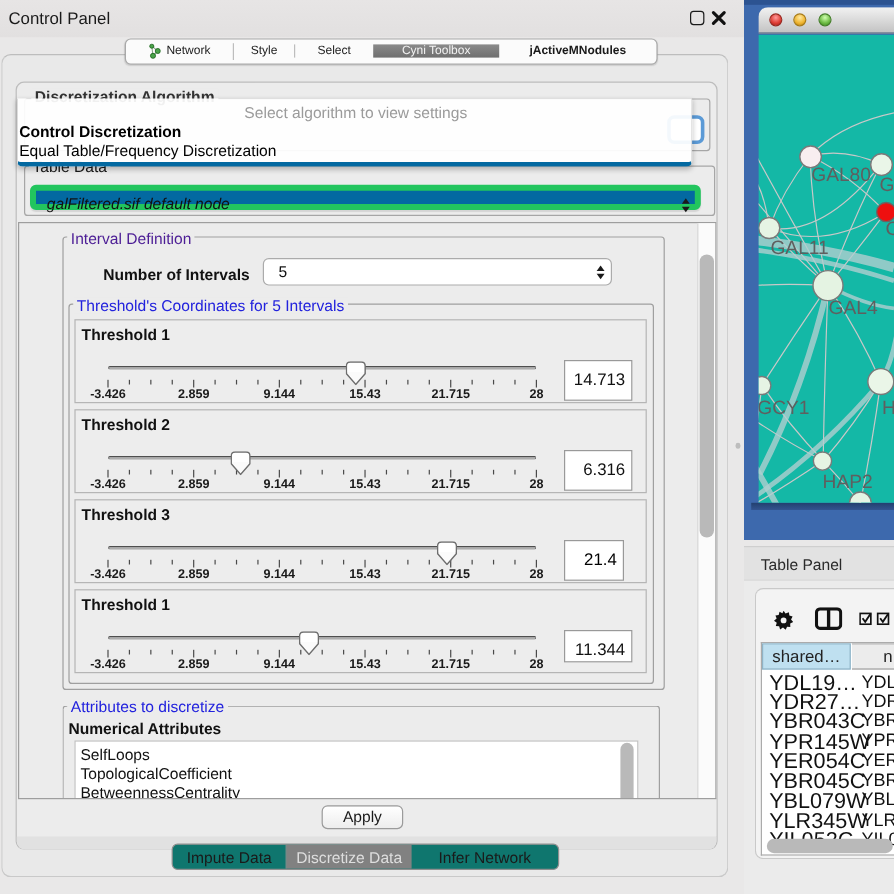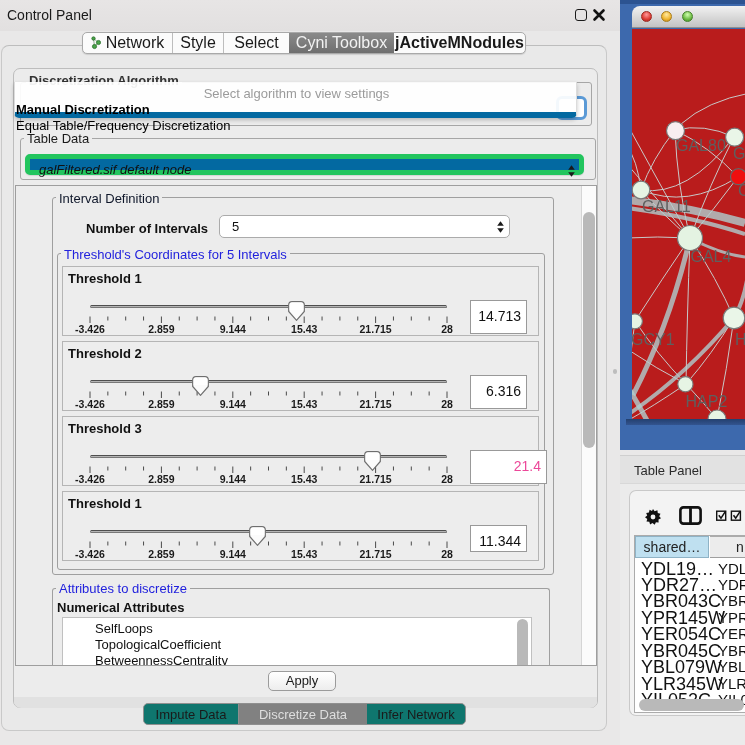--- a/index.html
+++ b/index.html
@@ -15,21 +15,21 @@
 <div class="abs" style="left:0;top:0;width:620px;height:31px;background:linear-gradient(#e7e5e5,#e2e0e0);">
   <div class="abs" style="left:7px;top:6.5px;font-size:14px;color:#1a1a1a;">Control Panel</div>
   <div class="abs" style="left:575px;top:9px;width:12px;height:12px;border:1.5px solid #1a1a1a;border-radius:3px;"></div>
   <svg class="abs" style="left:592px;top:8px;" width="14" height="14" viewBox="0 0 14 14">
     <path d="M2.5 2.5 L11.5 11.5 M11.5 2.5 L2.5 11.5" stroke="#111" stroke-width="2.6" stroke-linecap="round"></path>
   </svg>
 </div>
 
 <div class="abs" style="left:1px;top:45px;width:606px;height:686px;background:#e9e9e9;border:1px solid #c9c9c9;border-top-color:#bdbdbd;border-radius:8px;"></div>
 
-<div class="abs" style="left:82px;top:32px;width:444px;height:21.5px;background:#fbfbfb;border:1px solid #a9a9a9;border-radius:5px;overflow:hidden;display:flex;font-size:16px;color:#1a1a1a;box-shadow:0 1px 1px rgba(0,0,0,0.12);">
+<div class="abs" style="left:104px;top:32px;width:444px;height:21.5px;background:#fbfbfb;border:1px solid #a9a9a9;border-radius:5px;overflow:hidden;display:flex;font-size:10px;color:#1a1a1a;box-shadow:0 1px 1px rgba(0,0,0,0.12);align-items:center;">
   <div style="width:90px;display:flex;align-items:center;justify-content:center;border-right:1px solid #bdbdbd;">
     <svg width="10" height="14" viewBox="0 0 10 14" style="margin-right:5px;">
       <path d="M2.5 2.5 L3.5 10.5 M3.5 10.5 L7.5 6.5 M2.5 2.5 L7.5 6.5" stroke="#8aa58a" stroke-width="0.9" fill="none"></path>
       <circle cx="2.5" cy="2.5" r="1.7" fill="#4aa34a" stroke="#1c641c" stroke-width="0.7"></circle>
       <circle cx="3.5" cy="10.5" r="2.1" fill="#4aa34a" stroke="#1c641c" stroke-width="0.7"></circle>
       <circle cx="7.5" cy="6.5" r="2.1" fill="#4aa34a" stroke="#1c641c" stroke-width="0.7"></circle>
     </svg>
     Network
   </div>
   <div style="width:51px;display:flex;align-items:center;justify-content:center;border-right:1px solid #bdbdbd;">Style</div>
@@ -52,21 +52,21 @@
   <svg class="abs" style="right:3px;top:5px;" width="9" height="14" viewBox="0 0 9 14">
     <path d="M4.5 1.2 L7.8 5.8 L1.2 5.8 Z" fill="#1a1a1a"></path>
     <path d="M4.5 12.8 L7.8 8.2 L1.2 8.2 Z" fill="#1a1a1a"></path>
   </svg>
 </div>
 
 <div class="abs" style="left:15px;top:184.5px;width:582px;height:481.5px;background:#ececec;border:1px solid #9e9e9e;overflow:hidden;">
 </div>
 
 <div class="gb" style="left:52px;top:197px;width:502px;height:378px;border-color:#9f9f9f;"></div>
-<div class="gbl" style="left:56px;top:192px;color:#0f172a;">Interval Definition</div>
+<div class="gbl" style="left:56px;top:192px;color:#4c1d95;">Interval Definition</div>
 
 <div class="abs" style="left:86px;top:221px;font-size:13px;font-weight:bold;color:#111;">Number of Intervals</div>
 <div class="abs" style="left:219px;top:215px;width:291px;height:23px;background:#fff;border:1px solid #ababab;border-radius:5px;">
   <div class="abs" style="left:12px;top:3px;font-size:13px;color:#111;">5</div>
   <svg class="abs" style="right:4px;top:4px;" width="9" height="14" viewBox="0 0 9 14">
     <path d="M4.5 1.2 L7.8 5.8 L1.2 5.8 Z" fill="#1a1a1a"></path>
     <path d="M4.5 12.8 L7.8 8.2 L1.2 8.2 Z" fill="#1a1a1a"></path>
   </svg>
 </div>
 
@@ -177,21 +177,21 @@
     <div class="abs" style="left:50px;top:473px;width:80px;text-align:center;font-size:10.5px;font-weight:bold;color:#1a1a1a;">-3.426</div>
     <div class="abs" style="left:121.4px;top:473px;width:80px;text-align:center;font-size:10.5px;font-weight:bold;color:#1a1a1a;">2.859</div>
     <div class="abs" style="left:192.8px;top:473px;width:80px;text-align:center;font-size:10.5px;font-weight:bold;color:#1a1a1a;">9.144</div>
     <div class="abs" style="left:264.2px;top:473px;width:80px;text-align:center;font-size:10.5px;font-weight:bold;color:#1a1a1a;">15.43</div>
     <div class="abs" style="left:335.6px;top:473px;width:80px;text-align:center;font-size:10.5px;font-weight:bold;color:#1a1a1a;">21.715</div>
     <div class="abs" style="left:407px;top:473px;width:80px;text-align:center;font-size:10.5px;font-weight:bold;color:#1a1a1a;">28</div>
     <svg class="abs" style="left:363.5238655890027px;top:450.5px;" width="17" height="20" viewBox="0 0 17 20">
     <path d="M0.7 4 Q0.7 0.7 4 0.7 L13 0.7 Q16.3 0.7 16.3 4 L16.3 10.5 L8.5 19.3 L0.7 10.5 Z" fill="#fbfbfb" stroke="#6e6e6e" stroke-width="1.2"></path>
     <path d="M1.6 4 Q1.6 1.6 4 1.6 L13 1.6 Q15.4 1.6 15.4 4 L15.4 9 L1.6 9 Z" fill="#ffffff"></path>
   </svg>
-    <div class="abs" style="left:470px;top:450px;width:77px;height:34px;background:#fff;border:1px solid #999;font-size:14px;color:#ec4899;text-align:right;line-height:31px;padding-right:5px;">21.4</div>
+    <div class="abs" style="left:470px;top:450px;width:50px;height:34px;background:#fff;border:1px solid #999;font-size:14px;color:#000000;text-align:right;line-height:31px;padding-right:5px;">21.4</div>
     <div class="abs" style="left:62px;top:491px;width:477px;height:70px;background:#ededed;border:1px solid #b5b5b5;"></div>
     <div class="abs" style="left:68px;top:495.5px;font-size:13px;font-weight:bold;color:#111;">Threshold 1</div>
     <div class="abs" style="left:90px;top:529.5px;width:357px;height:3px;background:linear-gradient(#9a9a9a,#cfcfcf);border:1px solid #787878;border-top-color:#4f4f4f;border-radius:3px;"></div>
     <svg class="abs" style="left:62px;top:540.5px;" width="477" height="8" viewBox="0 0 477 8">
       <line x1="28" y1="0.5" x2="28" y2="7" stroke="#4a4a4a" stroke-width="1"></line>
       <line x1="45.849999999999994" y1="0.5" x2="45.849999999999994" y2="4.5" stroke="#4a4a4a" stroke-width="1"></line>
       <line x1="63.7" y1="0.5" x2="63.7" y2="4.5" stroke="#4a4a4a" stroke-width="1"></line>
       <line x1="81.55000000000001" y1="0.5" x2="81.55000000000001" y2="4.5" stroke="#4a4a4a" stroke-width="1"></line>
       <line x1="99.4" y1="0.5" x2="99.4" y2="7" stroke="#4a4a4a" stroke-width="1"></line>
       <line x1="117.25" y1="0.5" x2="117.25" y2="4.5" stroke="#4a4a4a" stroke-width="1"></line>
@@ -220,54 +220,54 @@
     <svg class="abs" style="left:249.28750079551963px;top:525.5px;" width="17" height="20" viewBox="0 0 17 20">
     <path d="M0.7 4 Q0.7 0.7 4 0.7 L13 0.7 Q16.3 0.7 16.3 4 L16.3 10.5 L8.5 19.3 L0.7 10.5 Z" fill="#fbfbfb" stroke="#6e6e6e" stroke-width="1.2"></path>
     <path d="M1.6 4 Q1.6 1.6 4 1.6 L13 1.6 Q15.4 1.6 15.4 4 L15.4 9 L1.6 9 Z" fill="#ffffff"></path>
   </svg>
     <div class="abs" style="left:470px;top:525px;width:57px;height:27px;background:#fff;border:1px solid #999;font-size:14px;color:#111;text-align:right;line-height:31px;padding-right:5px;">11.344</div>
   </div>
 
 <div class="gb" style="left:52px;top:588px;width:498px;height:100px;border-bottom:none;border-color:#9f9f9f;"></div>
 <div class="gbl" style="left:56px;top:582px;color:#2222dd;">Attributes to discretize</div>
 <div class="abs" style="left:57px;top:600px;font-size:13px;font-weight:bold;color:#111;">Numerical Attributes</div>
-<div class="abs" style="left:62px;top:617px;width:470px;height:50px;background:#fff;border:1px solid #c0c0c0;overflow:hidden;padding-left:28px;">
+<div class="abs" style="left:62px;top:617px;width:470px;height:50px;background:#fff;border:1px solid #c0c0c0;overflow:hidden;">
   <div style="font-size:13px;color:#111;padding-left:4px;line-height:16px;padding-top:3px;">SelfLoops<br>TopologicalCoefficient<br>BetweennessCentrality</div>
   <div class="abs" style="right:3px;top:1px;width:11px;height:52px;background:#b9b9b9;border-radius:6px;"></div>
 </div>
 
 <div class="abs" style="left:15px;top:665px;width:582px;height:32px;background:#ececec;border-top:1px solid #9e9e9e;"></div>
 
 <div class="abs" style="left:581px;top:186px;width:15px;height:479px;background:#fbfbfb;border-left:1px solid #d5d5d5;"></div>
 <div class="abs" style="left:583px;top:212px;width:12px;height:236px;background:#b9b9b9;border-radius:6px;"></div>
 
 <div class="abs" style="left:14px;top:697px;width:583px;height:11px;background:#e1e1e1;border-radius:0 0 7px 7px;"></div>
 <div class="abs" style="left:268px;top:671px;width:68px;height:20px;background:linear-gradient(#ffffff,#ededed);border:1px solid #9b9b9b;border-radius:5px;font-size:13px;color:#1a1a1a;text-align:center;line-height:18px;">Apply</div>
 
 <div class="abs" style="left:143px;top:703px;width:323px;height:22px;background:#0f766e;border:1px solid #8f8f8f;border-radius:5px;overflow:hidden;display:flex;font-size:13px;color:#1a1a1a;">
   <div style="width:95px;display:flex;align-items:center;justify-content:center;border-right:1px solid #8f8f8f;">Impute Data</div>
-  <div style="width:128px;display:flex;align-items:center;justify-content:center;background:#818181;color:#dedede;">Discretize Data</div>
+  <div style="width:104px;display:flex;align-items:center;justify-content:center;background:#818181;color:#dedede;">Discretize Data</div>
   <div style="flex:1;display:flex;align-items:center;justify-content:center;">Infer Network</div>
 </div>
 
 <div class="abs" style="left:613px;top:369px;width:4px;height:5px;background:#bdbdbd;border-radius:2px;"></div>
 
 <div class="abs" style="left:620px;top:0;width:125px;height:450px;background:#3d69ad;">
   <div class="abs" style="left:0;top:0;width:125px;height:4px;background:#2c5391;"></div>
 </div>
 
 <div class="abs" style="left:626px;top:419px;width:119px;height:6px;background:linear-gradient(#23406f,#33548f);"></div>
 
 <div class="abs" style="left:632px;top:6px;width:113px;height:413px;border-radius:8px 0 0 0;overflow:hidden;">
   <div class="abs" style="left:0;top:0;width:113px;height:22px;background:linear-gradient(#f2f2f2,#c3c3c3);border-bottom:1px solid #8f8f8f;">
     <div class="abs" style="left:9px;top:4.8px;width:11px;height:11px;border-radius:6px;background:radial-gradient(circle at 50% 30%, #f99, #dd3b32 60%, #a02620);border:0.5px solid #9a2a22;"></div>
     <div class="abs" style="left:29px;top:4.8px;width:11px;height:11px;border-radius:6px;background:radial-gradient(circle at 50% 30%, #ffe9a0, #efb42f 60%, #b07d14);border:0.5px solid #a87c1a;"></div>
     <div class="abs" style="left:50px;top:4.8px;width:11px;height:11px;border-radius:6px;background:radial-gradient(circle at 50% 30%, #cfffae, #6cba43 60%, #3f8a24);border:0.5px solid #45802a;"></div>
   </div>
-  <div class="abs" style="left:0;top:23px;width:113px;height:444px;background:#b91c1c;">
+  <div class="abs" style="left:0;top:23px;width:113px;height:444px;background:#14b8a6;">
     <svg width="113" height="390" viewBox="0 0 113 390">
       <g fill="none" stroke="#c8c8c8" stroke-width="1">
         <path d="M118 64 Q 75 72 49 95"></path>
         <path d="M43 101 Q 72 94 102 108"></path>
         <path d="M43 101 Q 78 118 106 148"></path>
         <path d="M43 101 Q 45 155 58 209"></path>
         <path d="M43 101 Q 20 130 9 161"></path>
         <path d="M9 161 Q 30 185 58 209"></path>
         <path d="M9 161 Q 55 168 102 108"></path>
         <path d="M9 161 Q 55 180 106 148"></path>
@@ -347,17 +347,17 @@
 
   <div class="abs" style="left:4px;top:44px;width:112px;height:178px;background:#fff;border:1px solid #ababab;border-right:none;overflow:hidden;">
     <div class="abs" style="left:0;top:0;width:74px;height:22px;background:#bfe0f0;border:1px solid #8fb3c6;font-size:14px;color:#222;text-align:center;line-height:21px;">shared…</div>
     <div class="abs" style="left:75px;top:0;width:40px;height:22px;background:#ececec;border-top:1px solid #ababab;border-bottom:1px solid #9f9f9f;font-size:14px;color:#222;padding-left:26px;line-height:21px;">n</div>
     <div class="abs" style="left:6px;top:24.5px;font-size:18px;color:#111;line-height:16.45px;">YDL19…<br>YDR27…<br>YBR043C<br>YPR145W<br>YER054C<br>YBR045C<br>YBL079W<br>YLR345W<br>YIL052C</div>
     <div class="abs" style="left:83px;top:24.5px;font-size:15px;color:#111;line-height:16.45px;">YDL1<br>YDR2<br>YBR0<br>YPR1<br>YER0<br>YBR0<br>YBL0<br>YLR3<br>YIL0</div>
     <div class="abs" style="left:4px;top:163px;width:105px;height:12px;background:#b9b9b9;border-radius:6px;"></div>
   </div>
 </div>
 
-<div class="abs" style="left:14px;top:82px;width:563px;height:36px;background:rgba(255,255,255,0.93);border:1px solid #dcdcdc;border-top:none;border-bottom:6px solid #0369a1;border-radius:0 0 5px 5px;box-shadow:0 2px 4px rgba(0,0,0,0.22);">
+<div class="abs" style="left:14px;top:82px;width:563px;height:57px;background:rgba(255,255,255,0.93);border:1px solid #dcdcdc;border-top:none;border-bottom:4px solid #0369a1;border-radius:0 0 5px 5px;box-shadow:0 2px 4px rgba(0,0,0,0.22);">
   <div class="abs" style="left:0;top:4px;width:563px;text-align:center;font-size:13px;color:#9b9b9b;">Select algorithm to view settings</div>
-  <div class="abs" style="left:1px;top:20px;font-size:13px;font-weight:bold;color:#000;">Manual Discretization</div>
+  <div class="abs" style="left:1px;top:20px;font-size:13px;font-weight:bold;color:#000;">Control Discretization</div>
   <div class="abs" style="left:1px;top:36px;font-size:13px;color:#000;">Equal Table/Frequency Discretization</div>
 </div>
 
 </body></html>

